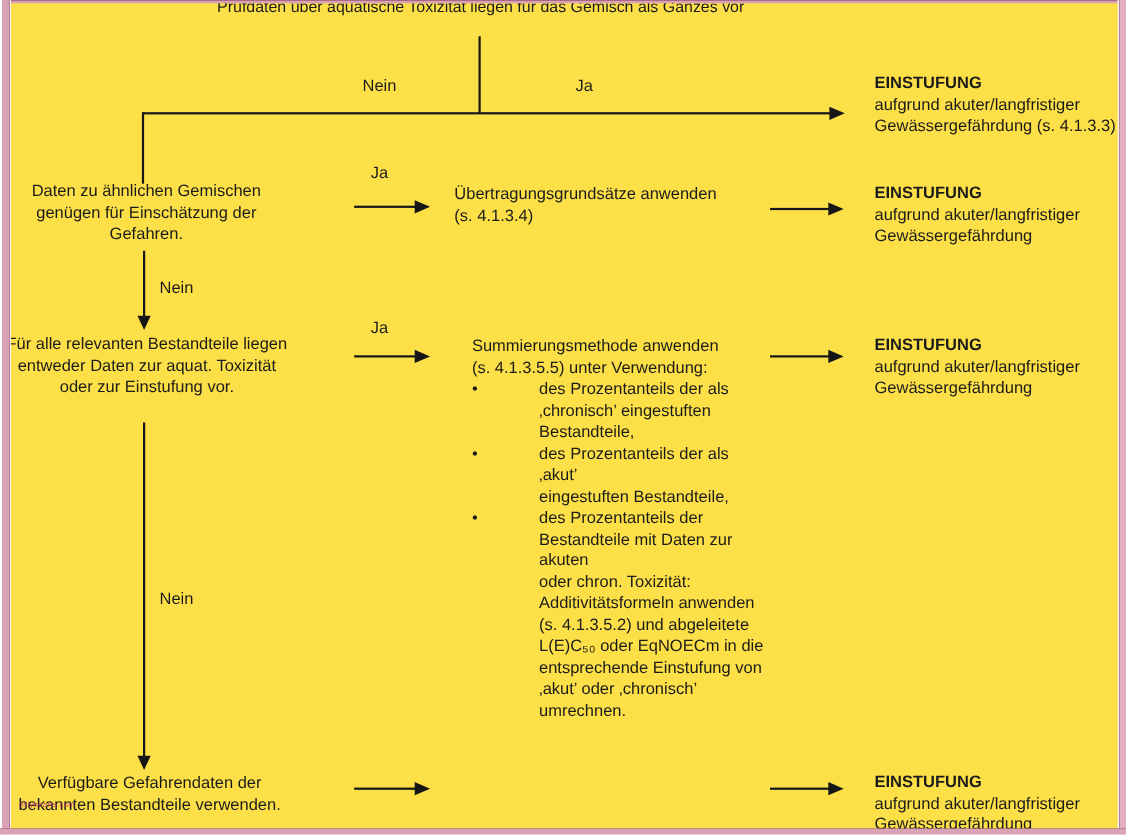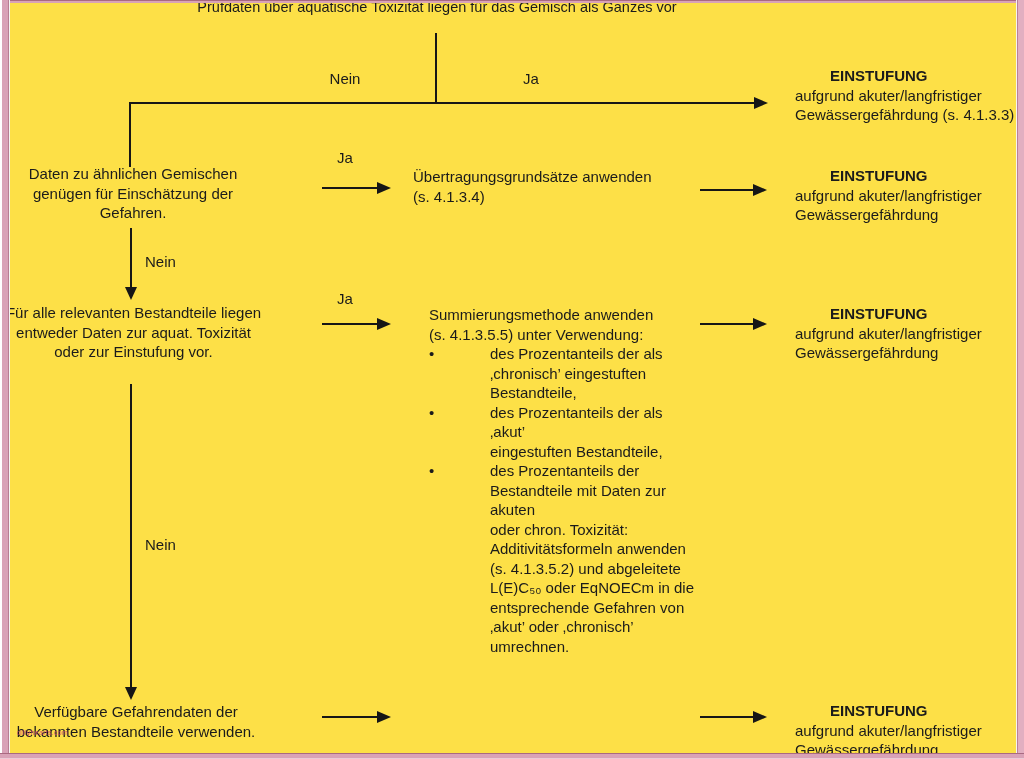--- a/index.html
+++ b/index.html
@@ -11,21 +11,21 @@
   }
   .node { position:absolute; z-index:2; }
   .ml { white-space:pre-line; }
   .center { text-align:center; }
   .line { position:absolute; background:#161616; z-index:1; }
   .v { width:2px; }
   .h { height:2px; }
   .ah { position:absolute; width:0; height:0; z-index:1; }
   .ah-r { border-top:6px solid transparent; border-bottom:6px solid transparent; border-left:14px solid #161616; }
   .ah-d { border-left:6px solid transparent; border-right:6px solid transparent; border-top:13px solid #161616; }
-  .res-h { font-weight:bold;margin-left:35px; }
+  .res-h { font-weight:bold; }
   .bullet { display:flex; }
   .bdot { width:13px; flex:none; }
   .btxt { white-space:pre-line; flex:1;margin-left:48px; }
   .title { font-size:14.5px; }
   .wm { position:absolute; z-index:3; font-size:7px; line-height:8px; color:#c93e75; letter-spacing:0.3px; opacity:0.9; }
   
   .fr { position:absolute; z-index:5; }
   .fr-top { left:0; right:0; top:0; height:3px;
     background:linear-gradient(to bottom,#a96981 0 1px,#d9a2b7 1px 3px); }
   .fr-left { left:0; top:0; bottom:0; width:10px;
@@ -104,21 +104,21 @@
 eingestuften Bestandteile,</span>
     </div>
     <div class="bullet">
       <span class="bdot">•</span>
       <span class="btxt">des Prozentanteils der
 Bestandteile mit Daten zur akuten
 oder chron. Toxizität:
 Additivitätsformeln anwenden
 (s. 4.1.3.5.2) und abgeleitete
 L(E)C₅₀ oder EqNOECm in die
-entsprechende Gefahren von
+entsprechende Einstufung von
 ‚akut’ oder ‚chronisch’ umrechnen.</span>
     </div>
   </div>
 
   <div class="line h" style="left:700px; top:323px; width:55px;"></div>
   <div class="ah ah-r" style="left:753px; top:318px;"></div>
 
   <div class="node" style="left:795px; top:304px; width:228px;">
     <div class="res-h">EINSTUFUNG</div>
     <div class="ml">aufgrund akuter/langfristiger

